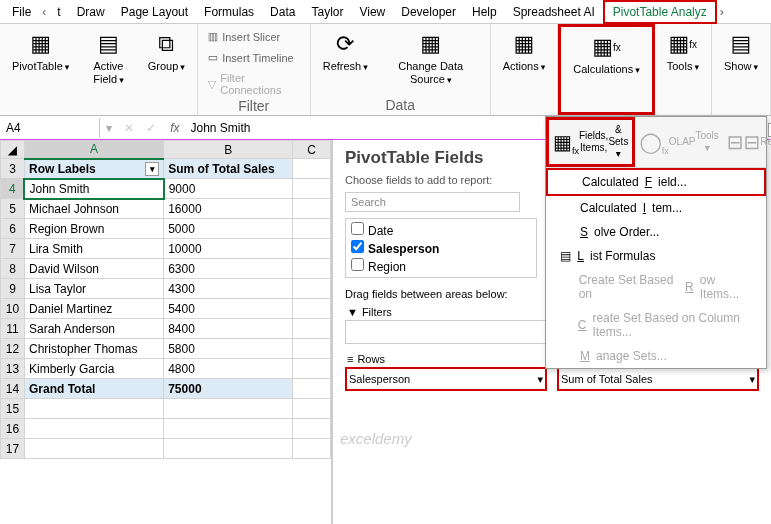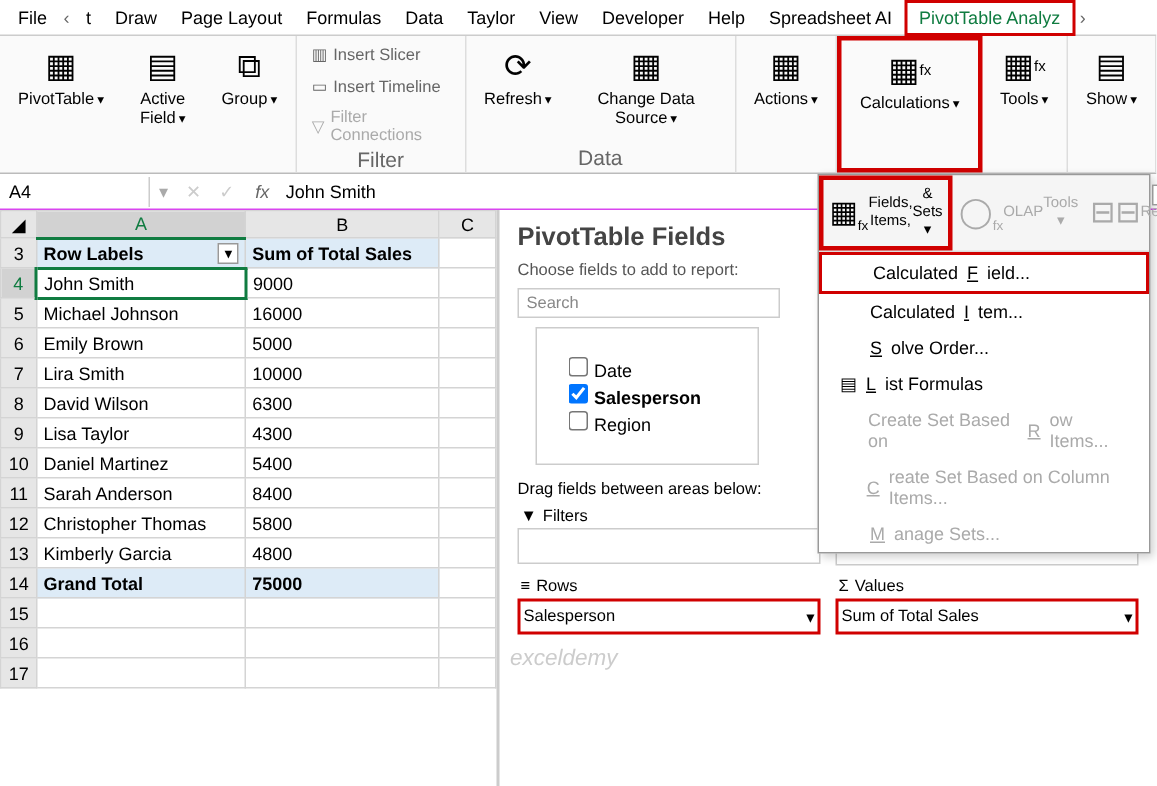--- a/index.html
+++ b/index.html
@@ -47,21 +47,21 @@
 .total { background: #ddebf7; font-weight: bold; }
 .num { text-align: right; }
 .selcell { border: 2px solid #107c41 !important; }
 .dd-btn { float: right; width: 14px; height: 14px; border: 1px solid #999; background: #fff; font-size: 9px; text-align: center; line-height: 12px; }
 
 
 .pane { flex: 1; padding: 8px 12px; position: relative; border-left: 1px solid #ccc; }
 .pane h2 { font-size: 17px; font-weight: 600; margin-bottom: 6px; color: #444; }
 .pane .sub { font-size: 11px; color: #555; margin-bottom: 6px; }
 .search { width: 175px; border: 1px solid #ccc; padding: 3px 5px; font-size: 11px; color: #888; margin-bottom: 6px; }
-.flist { width: 149px; border: 1px solid #ccc; padding: 18px; margin-left: 12px; }
+.flist { width: 192px; border: 1px solid #ccc; padding: 2px; }
 .flist label { display: block; padding: 1px 3px; font-size: 12px; }
 .flist input { margin-right: 4px; }
 .drag { font-size: 11px; margin: 10px 0 4px; }
 .areas { display: grid; grid-template-columns: 1fr 1fr; gap: 6px 10px; }
 .area { }
 .area-h { font-size: 11px; padding: 2px; display: flex; align-items: center; gap: 4px; }
 .area-box { border: 1px solid #ccc; height: 24px; padding: 2px; font-size: 11px; display: flex; align-items: center; justify-content: space-between; }
 .area-box.red { border: 2px solid #d00000; }
 .pane .gear { position: absolute; right: 30px; top: 8px; }
 .pane .close { position: absolute; right: 8px; top: 34px; font-size: 14px; }
@@ -218,21 +218,21 @@
     <td></td>
           </tr>
           <tr>
             <td class="rh ">5</td>
     <td class=" ">Michael Johnson</td>
     <td class=" num">16000</td>
     <td></td>
           </tr>
           <tr>
             <td class="rh ">6</td>
-    <td class=" ">Emily Brown</td>
+    <td class=" ">Region Brown</td>
     <td class=" num">5000</td>
     <td></td>
           </tr>
           <tr>
             <td class="rh ">7</td>
     <td class=" ">Lira Smith</td>
     <td class=" num">10000</td>
     <td></td>
           </tr>
           <tr>

